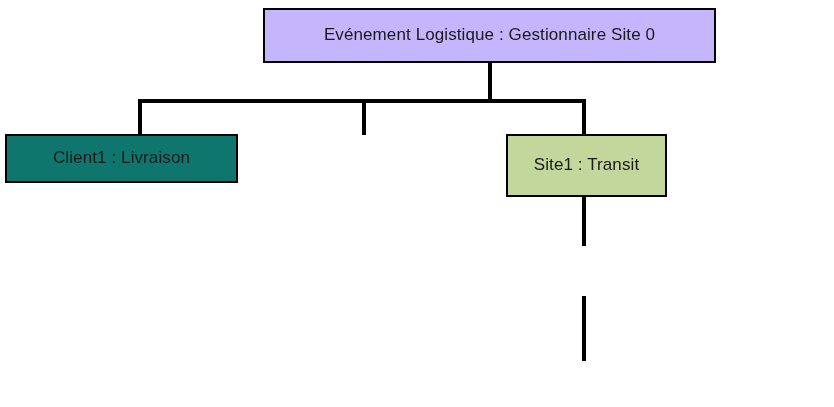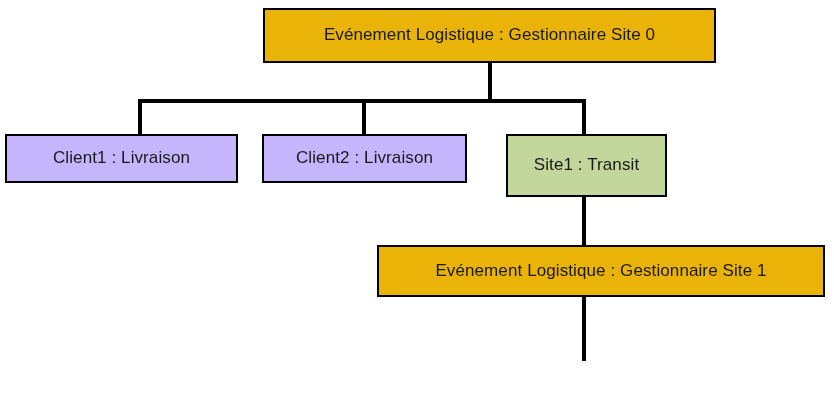--- a/index.html
+++ b/index.html
@@ -26,24 +26,24 @@
     align-items: center;
     justify-content: center;
     color: #1a1a1a;
     font-size: 17px;
     line-height: 1.1;
     white-space: nowrap;
     letter-spacing: 0.1px;
     z-index: 3;
   }
   .node-event {
-    background: #eab308;
+    background: #c4b5fd;
   }
   .node-client {
-    background: #c4b5fd;
+    background: #0f766e;
   }
   .node-site {
     background: #c3d69b;
   }
   .edge {
     position: absolute;
     background: #000000;
     z-index: 1;
   }
 </style>
@@ -61,26 +61,20 @@
   <div class="edge" style="left:582px; top:296px; width:4px; height:65px;"></div>
 
   <div class="node node-event" style="left:263px; top:8px; width:453px; height:55px;">
     <span>Evénement Logistique : Gestionnaire Site 0</span>
   </div>
 
   <div class="node node-client" style="left:5px; top:134px; width:233px; height:49px;">
     <span>Client1 : Livraison</span>
   </div>
 
-  <div class="node node-client" style="left:262px; top:134px; width:205px; height:49px;">
-    <span>Client2 : Livraison</span>
-  </div>
 
   <div class="node node-site" style="left:506px; top:134px; width:161px; height:63px;">
     <span>Site1 : Transit</span>
   </div>
 
-  <div class="node node-event" style="left:377px; top:245px; width:448px; height:52px;">
-    <span>Evénement Logistique : Gestionnaire Site 1</span>
-  </div>
 
 
 </div>
 
 </body></html>

